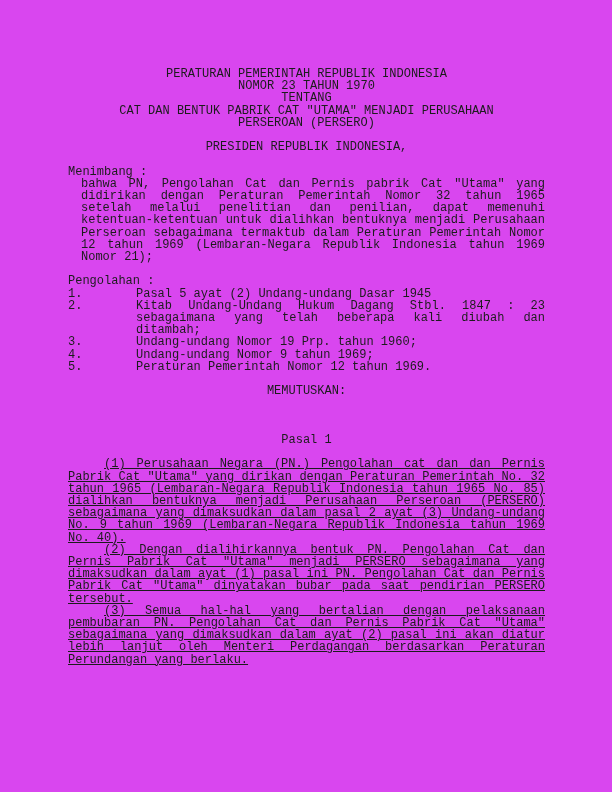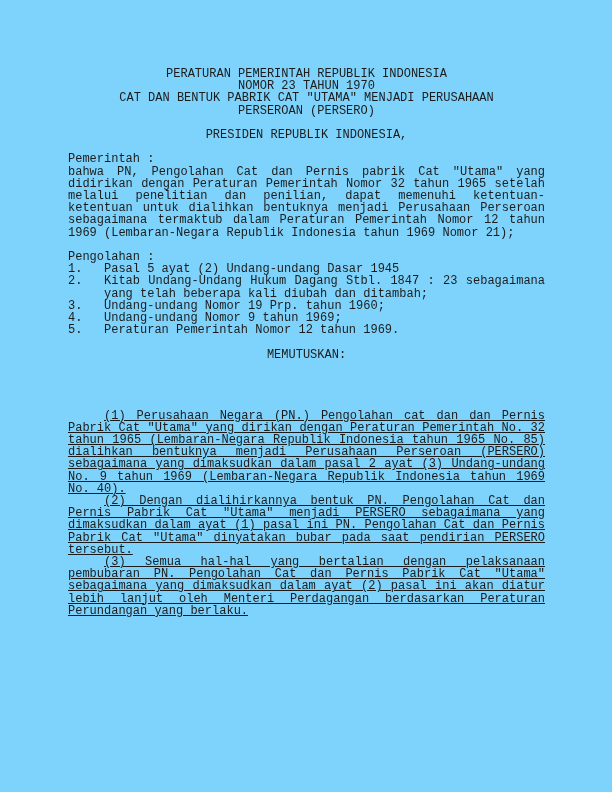--- a/index.html
+++ b/index.html
@@ -10,54 +10,55 @@
     font-family: "Liberation Mono", "DejaVu Sans Mono", monospace;
     font-size: 12px;
     line-height: 12.2px;
     color: #1c1c1c;
   }
   .page {
     width: 612px;
     height: 792px;
     padding: 68px 67px 20px 68px;
     box-sizing: border-box;
-    background: #7dd3fc;
+    background: #d946ef;
     overflow: hidden;
   }
   .content { width: 477px; }
   .center { text-align: center; }
-  .justify { text-align: justify; }
+  .justify { text-align: justify; margin-left: 13px; }
   .ayat { text-align: justify; text-indent: 36px; text-decoration: underline; }
   .blank { height: 12.2px; }
   .row { display: flex; }
   .row .num { flex: 0 0 36px; }
-  .row .txt { flex: 1 1 auto; text-align: justify; }
+  .row .txt { flex: 1 1 auto; text-align: justify; margin-left: 32px; }
   p, div { margin: 0; padding: 0; }
 </style>
 </head>
 <body>
 
 <div class="page">
   <div class="content">
 
     <div class="center">
       <div>PERATURAN PEMERINTAH REPUBLIK INDONESIA</div>
       <div>NOMOR 23 TAHUN 1970</div>
+      <div>TENTANG</div>
       <div>CAT DAN BENTUK PABRIK CAT "UTAMA" MENJADI PERUSAHAAN</div>
       <div>PERSEROAN (PERSERO)</div>
     </div>
 
     <div class="blank"></div>
 
     <div class="center">PRESIDEN REPUBLIK INDONESIA,</div>
 
     <div class="blank"></div>
 
     <section>
-      <div>Pemerintah :</div>
+      <div>Menimbang :</div>
       <p class="justify">bahwa PN, Pengolahan Cat dan Pernis pabrik Cat "Utama" yang didirikan dengan Peraturan Pemerintah Nomor 32 tahun 1965 setelah melalui penelitian dan penilian, dapat memenuhi ketentuan-ketentuan untuk dialihkan bentuknya menjadi Perusahaan Perseroan sebagaimana termaktub dalam Peraturan Pemerintah Nomor 12 tahun 1969 (Lembaran-Negara Republik Indonesia tahun 1969 Nomor 21);</p>
     </section>
 
     <div class="blank"></div>
 
     <section>
       <div>Pengolahan :</div>
       <div class="row">
         <span class="num">1.</span>
         <span class="txt">Pasal 5 ayat (2) Undang-undang Dasar 1945</span>
@@ -85,20 +86,21 @@
     <div class="center">MEMUTUSKAN:</div>
 
     <div class="blank"></div>
 
 
     <div class="blank"></div>
 
 
     <div class="blank"></div>
 
+    <div class="center">Pasal 1</div>
 
     <div class="blank"></div>
 
     <section>
       <p class="ayat">(1)  Perusahaan Negara (PN.) Pengolahan cat dan dan Pernis Pabrik Cat "Utama" yang dirikan dengan Peraturan Pemerintah No. 32 tahun 1965 (Lembaran-Negara Republik Indonesia tahun 1965 No. 85) dialihkan bentuknya menjadi Perusahaan Perseroan (PERSERO) sebagaimana yang dimaksudkan dalam pasal 2 ayat (3) Undang-undang No. 9 tahun 1969 (Lembaran-Negara Republik Indonesia tahun 1969 No. 40).</p>
       <p class="ayat">(2)  Dengan dialihirkannya bentuk PN. Pengolahan Cat dan Pernis Pabrik Cat "Utama" menjadi PERSERO sebagaimana yang dimaksudkan dalam ayat (1) pasal ini PN. Pengolahan Cat dan Pernis Pabrik Cat "Utama" dinyatakan bubar pada saat pendirian PERSERO tersebut.</p>
       <p class="ayat">(3)  Semua hal-hal yang bertalian dengan pelaksanaan pembubaran PN. Pengolahan Cat dan Pernis Pabrik Cat "Utama" sebagaimana yang dimaksudkan dalam ayat (2) pasal ini akan diatur lebih lanjut oleh Menteri Perdagangan berdasarkan Peraturan Perundangan yang berlaku.</p>
     </section>
 
   </div>

